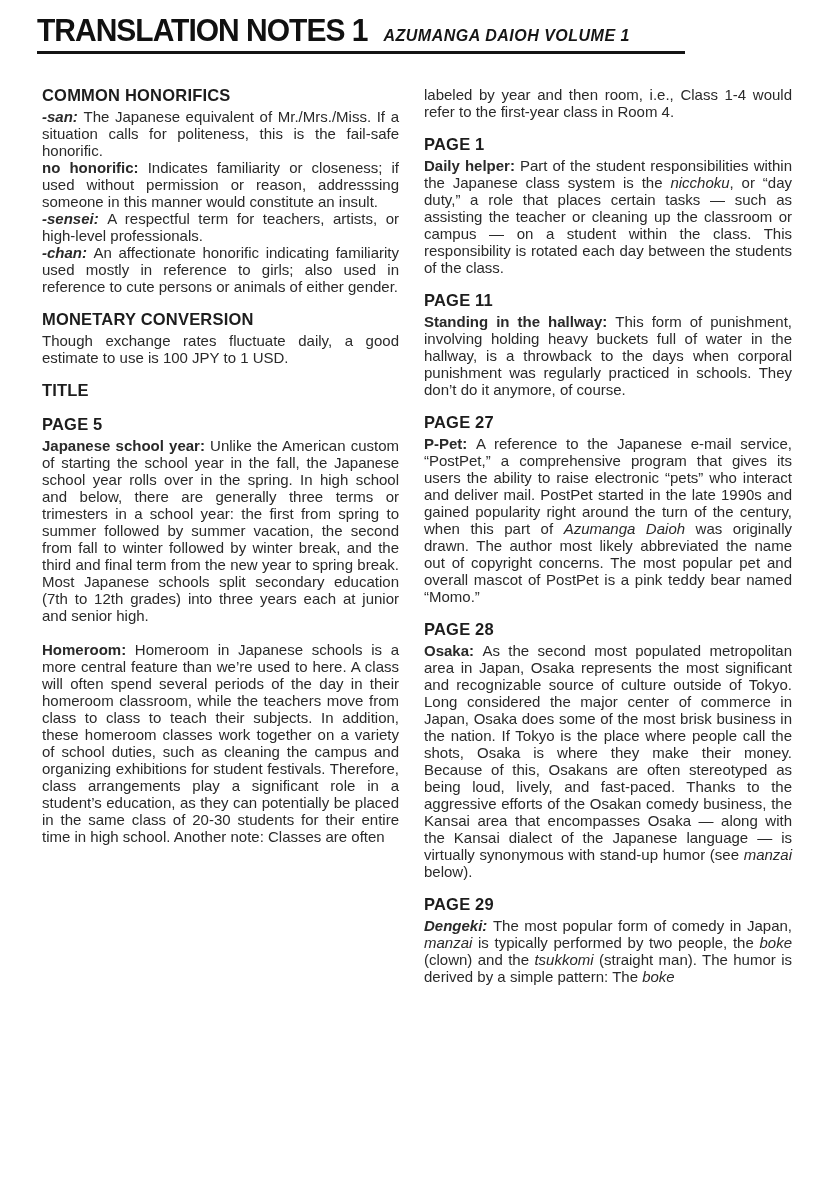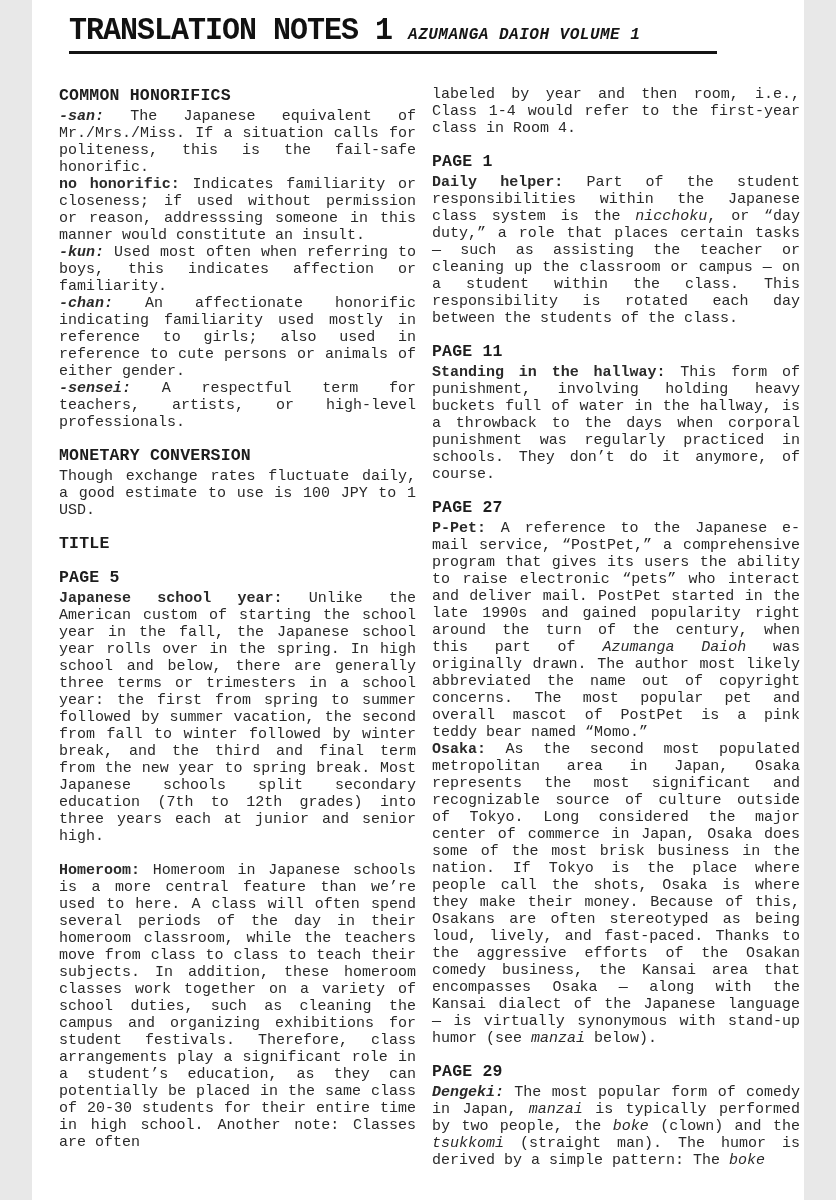--- a/index.html
+++ b/index.html
@@ -1,22 +1,22 @@
 <!DOCTYPE html>
 <html><head>
 <meta charset="utf-8">
 <style>
   html,body { margin:0; padding:0; background:#e8e8e8; }
   .page {
     position:relative;
-    width:772px; height:1200px;
+    width:836px; height:1200px;
     margin:0 auto;
     background:#ffffff;
     color:#232323;
-    font-family:Liberation Mono, monospace;
+    font-family:Liberation Sans, sans-serif;
     overflow:hidden;
     box-sizing:border-box;
   }
   
   .hdr {
     position:absolute;
     left:37px; top:14px;
     width:648px;
     border-bottom:3px solid #141414;
     padding-bottom:3px;
@@ -37,24 +37,24 @@
     font-size:16px;
     font-weight:bold;
     font-style:italic;
     letter-spacing:0.5px;
     color:#161616;
     vertical-align:baseline;
   }
   
   .content {
     position:absolute;
-    left:27px; top:86px;
+    left:42px; top:86px;
     width:750px;
     display:flex;
-    gap:16px;
+    gap:25px;
   }
   .col { box-sizing:border-box; }
   .col-left  { width:357px; }
   .col-right { width:368px; }
   .sec { margin:0; }
   .sec-heading {
     font-size:16.5px;
     font-weight:bold;
     letter-spacing:0.2px;
     margin:15px 0 3px 0;
@@ -81,23 +81,22 @@
   <div class="hdr">
     <span class="hdr-title">TRANSLATION NOTES 1</span><span class="hdr-sub">AZUMANGA DAIOH VOLUME 1</span>
   </div>
 
   <div class="content">
     <div class="col col-left" id="col-left">
         <div class="sec">
           <div class="sec-heading">COMMON HONORIFICS</div>
           <p class="para"><span class="bi">-san: </span><span>The Japanese equivalent of Mr./Mrs./Miss. If a situation calls for politeness, this is the fail-safe honorific.</span></p>
           <p class="para"><span class="b">no honorific: </span><span>Indicates familiarity or closeness; if used without permission or reason, addresssing someone in this manner would constitute an insult.</span></p>
-          <p class="para"><span class="bi">-kun: </span><span>Used most often when referring to boys, this indicates affection or familiarity.</span></p>
+          <p class="para"><span class="bi">-sensei: </span><span>A respectful term for teachers, artists, or high-level professionals.</span></p>
           <p class="para"><span class="bi">-chan: </span><span>An affectionate honorific indicating familiarity used mostly in reference to girls; also used in reference to cute persons or animals of either gender.</span></p>
-          <p class="para"><span class="bi">-sensei: </span><span>A respectful term for teachers, artists, or high-level professionals.</span></p>
         </div>
         <div class="sec">
           <div class="sec-heading">MONETARY CONVERSION</div>
           <p class="para"><span>Though exchange rates fluctuate daily, a good estimate to use is 100 JPY to 1 USD.</span></p>
         </div>
         <div class="sec">
           <div class="sec-heading">TITLE</div>
         </div>
         <div class="sec">
           <div class="sec-heading">PAGE 5</div>
@@ -115,20 +114,21 @@
         </div>
         <div class="sec">
           <div class="sec-heading">PAGE 11</div>
           <p class="para"><span class="b">Standing in the hallway: </span><span>This form of punishment, involving holding heavy buckets full of water in the hallway, is a throwback to the days when corporal punishment was regularly practiced in schools. They don’t do it anymore, of course.</span></p>
         </div>
         <div class="sec">
           <div class="sec-heading">PAGE 27</div>
           <p class="para"><span class="b">P-Pet: </span><span>A reference to the Japanese e-mail service, “PostPet,” a comprehensive program that gives its users the ability to raise electronic “pets” who interact and deliver mail. PostPet started in the late 1990s and gained popularity right around the turn of the century, when this part of </span><span class="i">Azumanga Daioh</span><span> was originally drawn. The author most likely abbreviated the name out of copyright concerns. The most popular pet and overall mascot of PostPet is a pink teddy bear named “Momo.”</span></p>
         </div>
         <div class="sec">
+          <div class="sec-heading">PAGE 28</div>
           <p class="para"><span class="b">Osaka: </span><span>As the second most populated metropolitan area in Japan, Osaka represents the most significant and recognizable source of culture outside of Tokyo. Long considered the major center of commerce in Japan, Osaka does some of the most brisk business in the nation. If Tokyo is the place where people call the shots, Osaka is where they make their money. Because of this, Osakans are often stereotyped as being loud, lively, and fast-paced. Thanks to the aggressive efforts of the Osakan comedy business, the Kansai area that encompasses Osaka — along with the Kansai dialect of the Japanese language — is virtually synonymous with stand-up humor (see </span><span class="i">manzai</span><span> below).</span></p>
         </div>
         <div class="sec">
           <div class="sec-heading">PAGE 29</div>
           <p class="para"><span class="bi">Dengeki: </span><span>The most popular form of comedy in Japan, </span><span class="i">manzai</span><span> is typically performed by two people, the </span><span class="i">boke</span><span> (clown) and the </span><span class="i">tsukkomi</span><span> (straight man). The humor is derived by a simple pattern: The </span><span class="i">boke</span></p>
         </div>
       </div>
   </div>
 
 </div>

